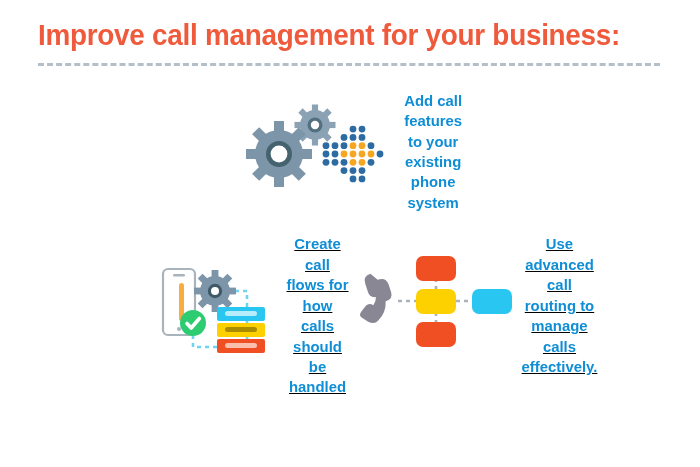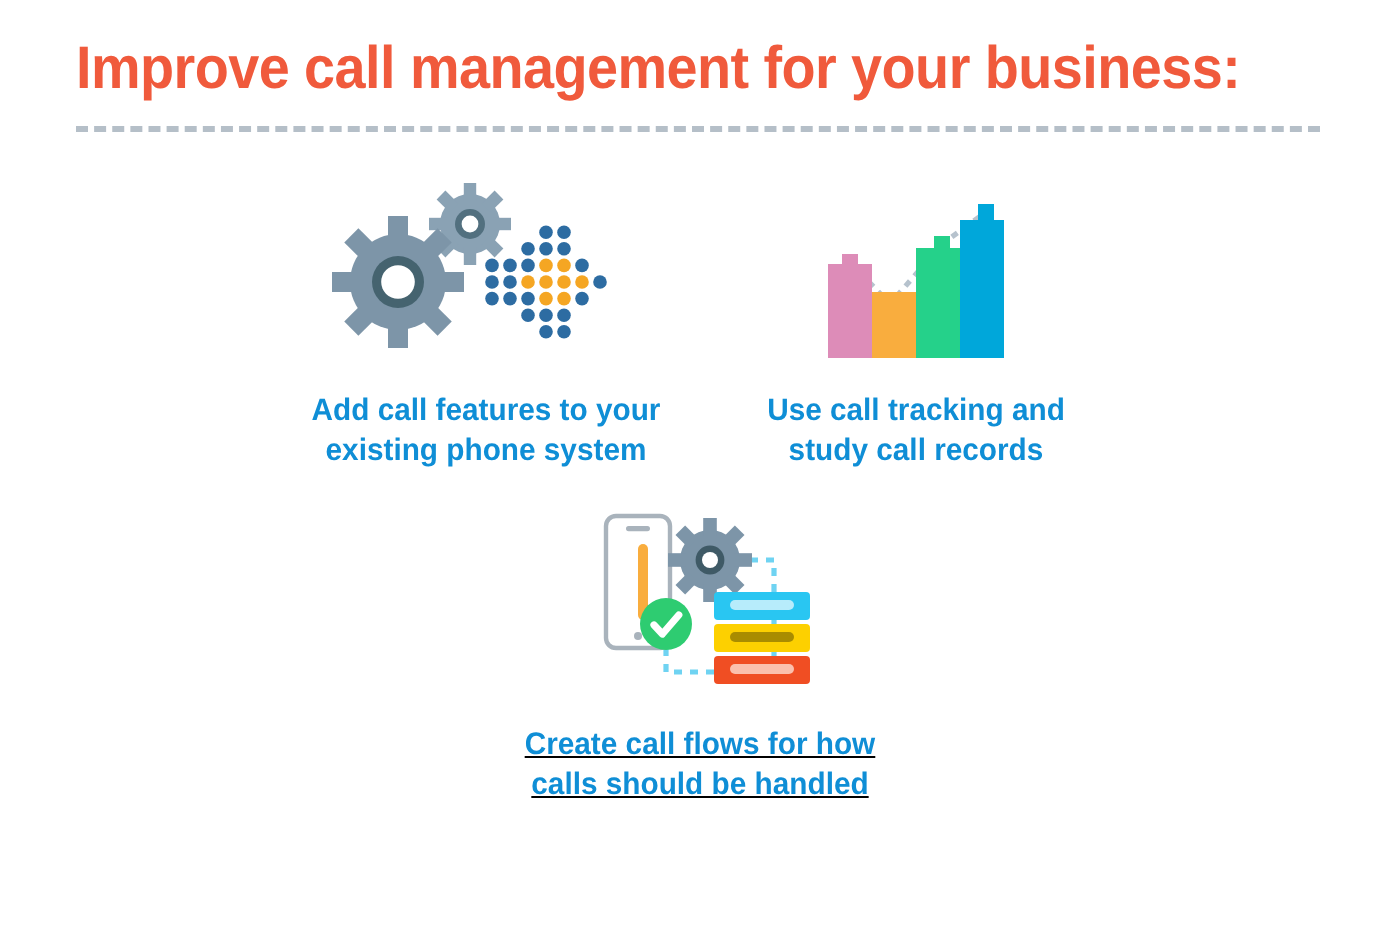--- a/index.html
+++ b/index.html
@@ -54,21 +54,20 @@
   .row-top {
     margin-top: 16px;
   }
   .row-bottom {
     margin-top: 12px;
     text-decoration: underline;
   }
   .cell {
     width: 215px;
     display: flex;
-    flex-direction: column;
     align-items: center;
   }
   .icon-box {
     height: 105px;
     display: flex;
     align-items: center;
     justify-content: center;
   }
   .caption {
     margin-top: 9px;
@@ -164,39 +163,20 @@
                 <circle cx="119" cy="48.7" r="3.4"></circle>
               <circle cx="110" cy="65.3" r="3.4"></circle>
                 <circle cx="119" cy="65.3" r="3.4"></circle>
             </g>
           </g>
         </svg>
       </div>
       <div class="caption">Add call features to your existing phone system</div>
     </div>
 
-    <div class="cell">
-      <div class="icon-box">
-        <svg width="120" height="100" viewBox="0 0 120 100">
-
-          <polyline points="27,47 47,68 73,38 95,22" fill="none" stroke="#b6c2cd" stroke-width="2.6" stroke-dasharray="3.4 3.4"></polyline>
-
-          <rect x="16" y="48" width="22" height="47" fill="#dd8cb8"></rect>
-          <rect x="38" y="62" width="22" height="33" fill="#f9ad3e"></rect>
-          <rect x="60" y="40" width="22" height="55" fill="#25d18a"></rect>
-          <rect x="82" y="26" width="22" height="69" fill="#00a7da"></rect>
-
-          <rect x="23" y="43" width="8" height="8" fill="#dd8cb8"></rect>
-          <rect x="43" y="64" width="8" height="8" fill="#f9ad3e"></rect>
-          <rect x="69" y="34" width="8" height="8" fill="#25d18a"></rect>
-          <rect x="91" y="18" width="8" height="8" fill="#00a7da"></rect>
-        </svg>
-      </div>
-      <div class="caption">Use call tracking and study call records</div>
-    </div>
 
   </div>
 
   <div class="row row-bottom">
 
     <div class="cell">
       <div class="icon-box">
         <svg width="150" height="102" viewBox="0 0 150 102">
 
           <path d="M 92 30 L 112 30 L 112 46" fill="none" stroke="#6fd3f2" stroke-width="2.6" stroke-dasharray="4 4"></path>
@@ -232,15 +212,36 @@
           <rect x="90" y="50" width="32" height="5" rx="2.5" fill="#b7ecfb"></rect>
           <rect x="82" y="62" width="48" height="14" rx="2" fill="#fdd000"></rect>
           <rect x="90" y="66" width="32" height="5" rx="2.5" fill="#a98c00"></rect>
           <rect x="82" y="78" width="48" height="14" rx="2" fill="#f04e23"></rect>
           <rect x="90" y="82" width="32" height="5" rx="2.5" fill="#fbc0ad"></rect>
         </svg>
       </div>
       <div class="caption">Create call flows for how calls should be handled</div>
     </div>
 
+    <div class="cell caption-wide-cell">
+      <div class="icon-box">
+        <svg width="170" height="102" viewBox="0 0 170 102">
+
+          <line x1="48" y1="51" x2="68" y2="51" stroke="#a9b3bc" stroke-width="2.6" stroke-dasharray="4 4"></line>
+          <line x1="86" y1="40" x2="86" y2="22" stroke="#a9b3bc" stroke-width="2.6" stroke-dasharray="4 4"></line>
+          <line x1="86" y1="62" x2="86" y2="80" stroke="#a9b3bc" stroke-width="2.6" stroke-dasharray="4 4"></line>
+          <line x1="106" y1="51" x2="122" y2="51" stroke="#a9b3bc" stroke-width="2.6" stroke-dasharray="4 4"></line>
+
+          <g fill="#8a8795" transform="translate(30,50) rotate(-18)">
+            <path d="M 4 -20 q 9 0 9 8 l 0 8 q 0 7 -8 7 q -3 11 -13 16 q -5 3 -10 -2 l -4 -5 q -4 -4 1 -7 l 6 -4 q 4 -2 7 2 q 4 -3 5 -7 q -6 -1 -6 -7 l 0 -9 q 0 -8 8 -8 z"></path>
+          </g>
+
+          <rect x="66" y="6" width="40" height="25" rx="7" fill="#f04e23"></rect>
+          <rect x="66" y="39" width="40" height="25" rx="7" fill="#fdd000"></rect>
+          <rect x="66" y="72" width="40" height="25" rx="7" fill="#f04e23"></rect>
+          <rect x="122" y="39" width="40" height="25" rx="7" fill="#29c6f2"></rect>
+        </svg>
+      </div>
+      <div class="caption caption-wide">Use advanced call routing to manage calls effectively.</div>
+    </div>
   </div>
 
 </div>
 
 </body></html>

